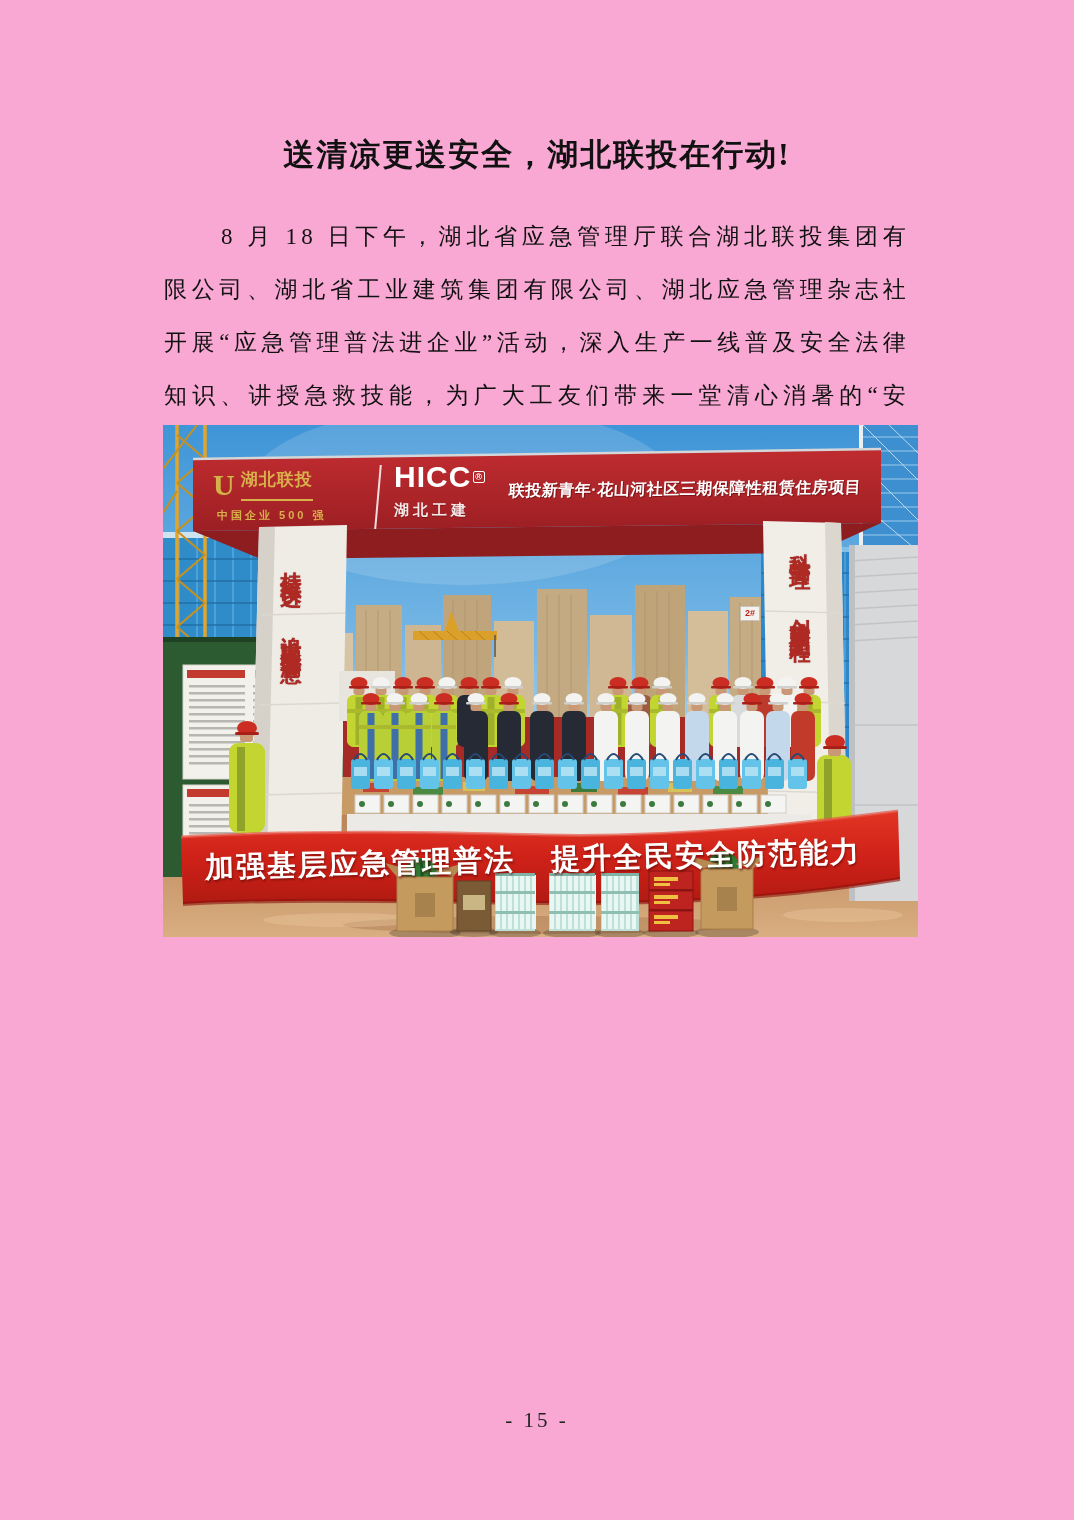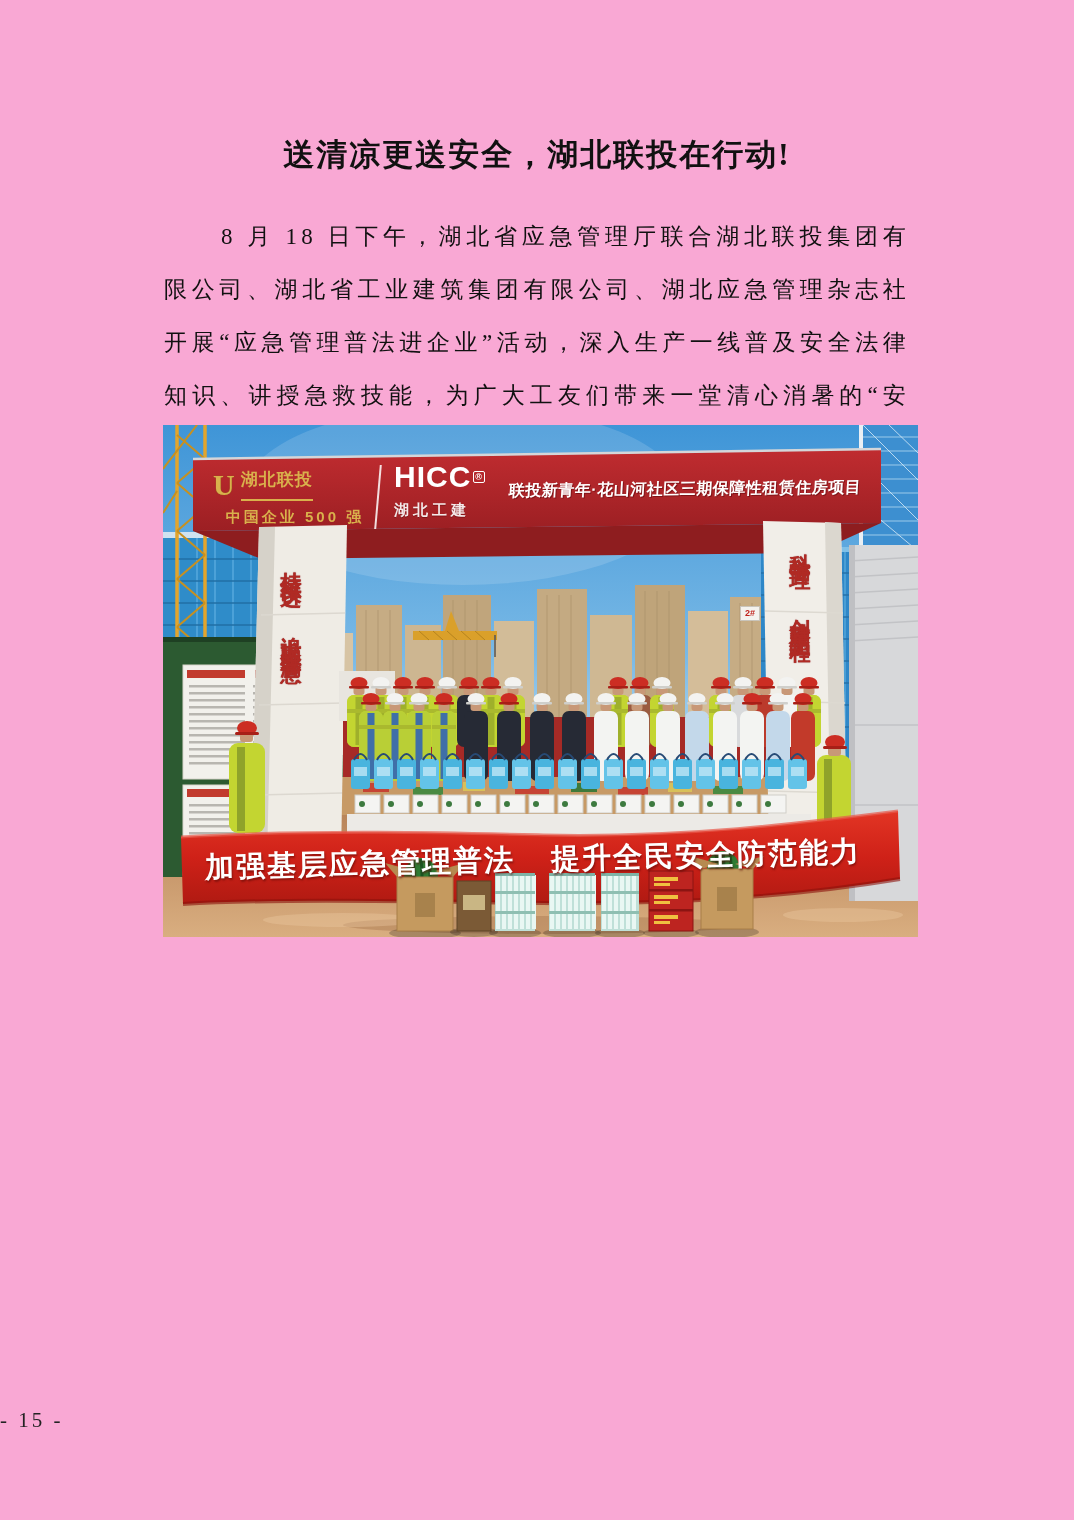--- a/index.html
+++ b/index.html
@@ -5,37 +5,37 @@
   html,body{margin:0;padding:0;background:#ffffff;}
   .page{position:relative;width:1074px;height:1520px;background:#f9a8d4;overflow:hidden;
         font-family:"Liberation Serif","DejaVu Serif",serif;color:#111;}
   .doc-title{position:absolute;top:134px;left:0;width:100%;text-align:center;
              font-size:31px;font-weight:bold;letter-spacing:2px;}
   .body-text{position:absolute;left:164px;width:746px;font-size:23px;line-height:53px;
              letter-spacing:4.2px;text-align:justify;}
   .body-text p{margin:0;text-indent:57px;}
   .p-block1{top:210px;}
   .p-block2{top:960px;}
-  .page-footer{position:absolute;top:1408px;left:0;width:100%;
+  .page-footer{position:absolute;top:1408px;left:0;width:100%;text-align:center;
                font-size:21px;letter-spacing:3px;color:#222;}
 
   
   .photo{position:absolute;left:163px;top:425px;width:755px;height:512px;overflow:hidden;
          background:#5aa6dc;font-family:"Liberation Sans","DejaVu Sans",sans-serif;}
   .photo svg{position:absolute;left:0;top:0;}
   .ov{position:absolute;}
 
   
   .logo1{left:50px;top:43px;width:160px;color:#d9b14c;}
   .logo1 .row{display:flex;align-items:center;gap:6px;}
   .u-mark{font-family:"Liberation Serif",serif;font-size:30px;font-weight:bold;line-height:30px;
           color:#d9b14c;text-shadow:0 0 1px #8a6a1e;}
   .logo1-name{font-size:17px;font-weight:bold;letter-spacing:1px;border-bottom:2px solid #d9b14c;
               padding-bottom:8px;}
-  .logo1-sub{font-size:15px;font-weight:bold;letter-spacing:3px;margin-top:7px;margin-left:4px;text-align:center;}
+  .logo1-sub{font-size:11px;font-weight:bold;letter-spacing:3px;margin-top:7px;margin-left:4px;}
   .sign-divider{left:214px;top:40px;width:2px;height:64px;background:rgba(255,255,255,.85);
                 transform:skewX(-5deg);}
   .logo2{left:231px;top:37px;color:#fff;}
   .logo2-name{font-size:30px;font-weight:bold;letter-spacing:1px;line-height:30px;}
   .reg-mark{font-size:9px;vertical-align:top;border:1px solid #fff;border-radius:2px;
             padding:0 1px;margin-left:2px;}
   .logo2-sub{font-size:15px;font-weight:bold;letter-spacing:4px;margin-top:9px;
              color:#f4e9e9;text-shadow:0 1px 0 #7e1418;}
   .project-title{left:346px;top:53px;width:362px;color:#fff;font-size:16px;font-weight:bold;
                  line-height:21px;letter-spacing:.5px;transform:skewX(-4deg) rotate(-.6deg);

